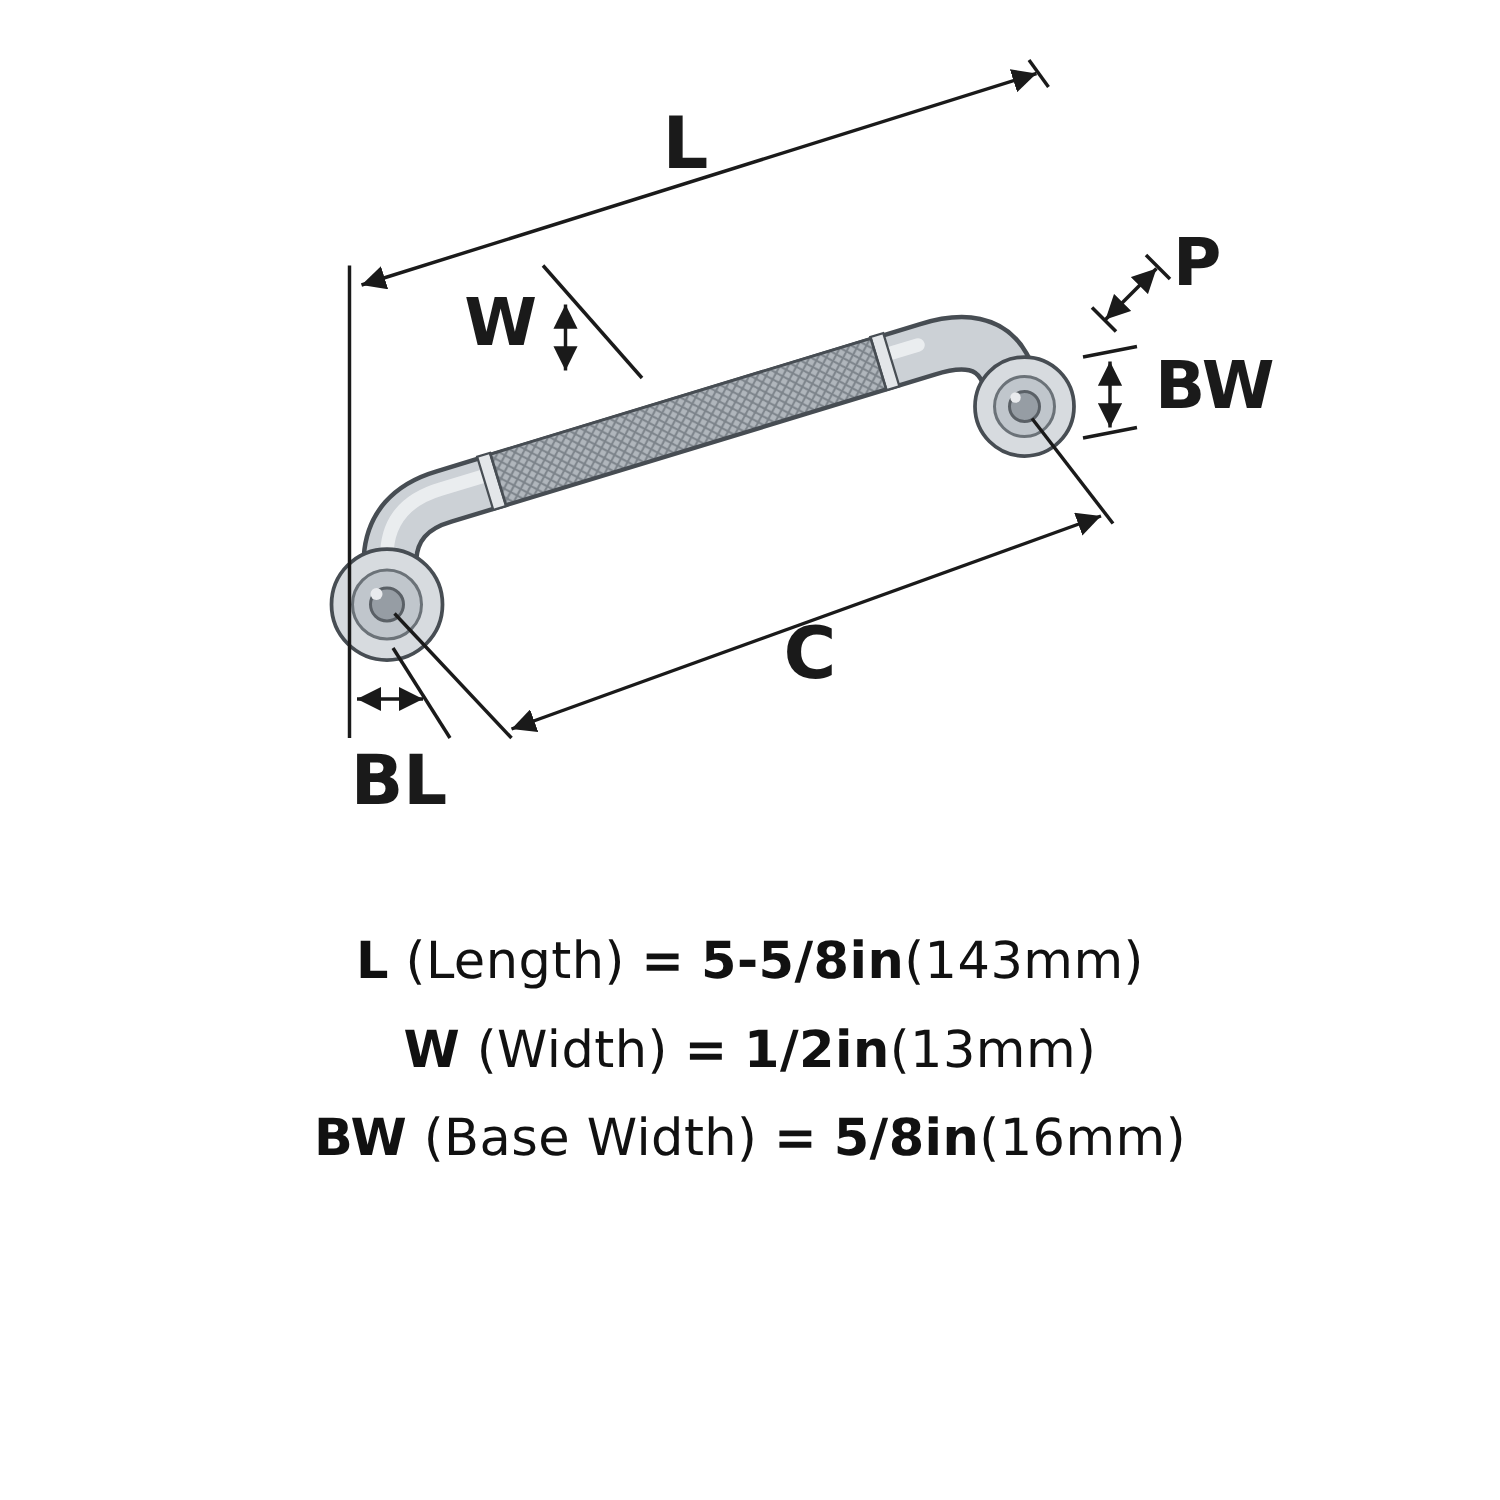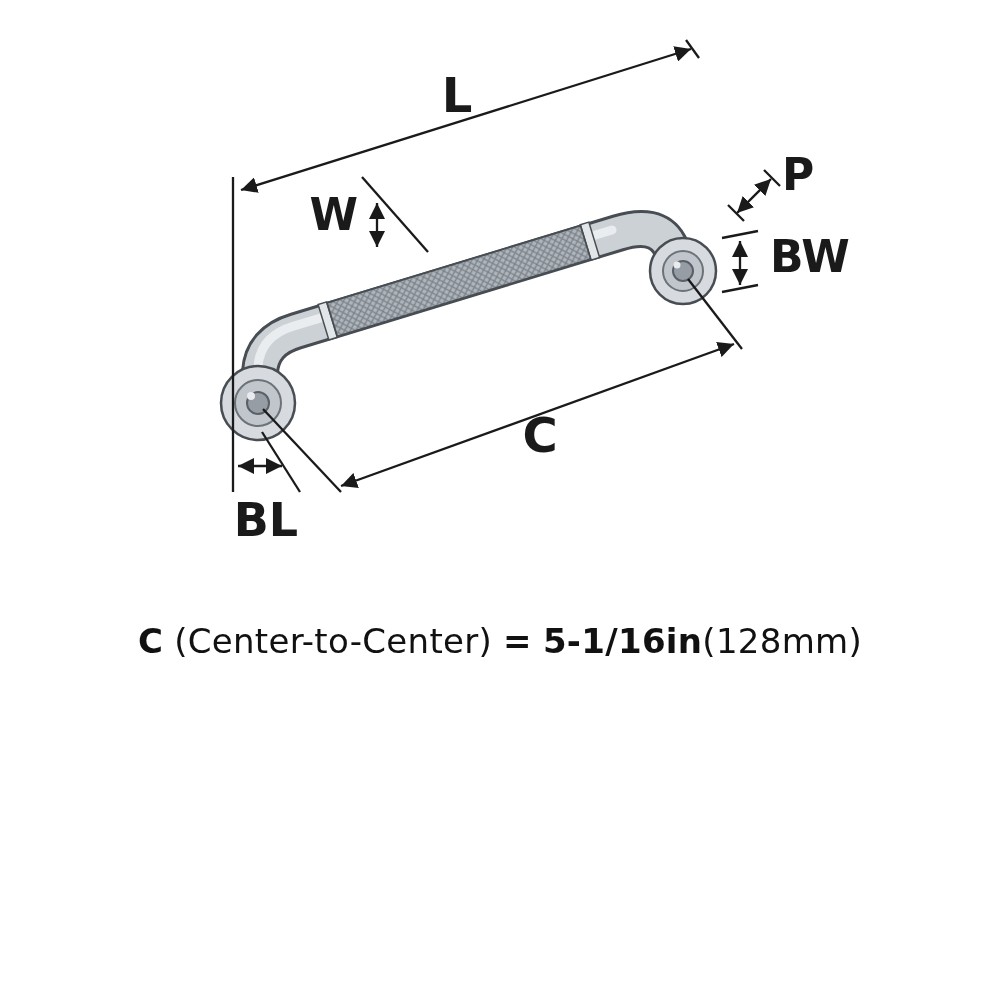--- a/index.html
+++ b/index.html
@@ -127,23 +127,29 @@
     <text class="dim-label" x="457" y="112" font-size="48" text-anchor="middle">L</text>
     <text class="dim-label" x="358" y="230" font-size="44" text-anchor="end">W</text>
     <text class="dim-label" x="782" y="190" font-size="44" text-anchor="start">P</text>
     <text class="dim-label" x="770" y="272" font-size="44" text-anchor="start">BW</text>
     <text class="dim-label" x="540" y="452" font-size="48" text-anchor="middle">C</text>
     <text class="dim-label" x="266" y="536" font-size="46" text-anchor="middle">BL</text>
   </svg>
 
   <div class="specs">
 
+    <div class="spec-row">
+      <span class="spec-abbr">L</span><span class="spec-label">(Length)</span><span class="spec-eq">=</span><span class="spec-value">5-5/8in</span><span class="spec-metric">(143mm)</span>
+    </div>
+
+    <div class="spec-row">
+      <span class="spec-abbr">W</span><span class="spec-label">(Width)</span><span class="spec-eq">=</span><span class="spec-value">1/2in</span><span class="spec-metric">(13mm)</span>
+    </div>
+
 
 
 
     <div class="spec-row">
-      <span class="spec-abbr">C</span><span class="spec-label">(Center-to-Center)</span><span class="spec-eq">=</span><span class="spec-value">5-1/16in</span><span class="spec-metric">(128mm)</span>
+      <span class="spec-abbr">BW</span><span class="spec-label">(Base Width)</span><span class="spec-eq">=</span><span class="spec-value">5/8in</span><span class="spec-metric">(16mm)</span>
     </div>
-
-
 
   </div>
 </div>
 
 </body></html>

